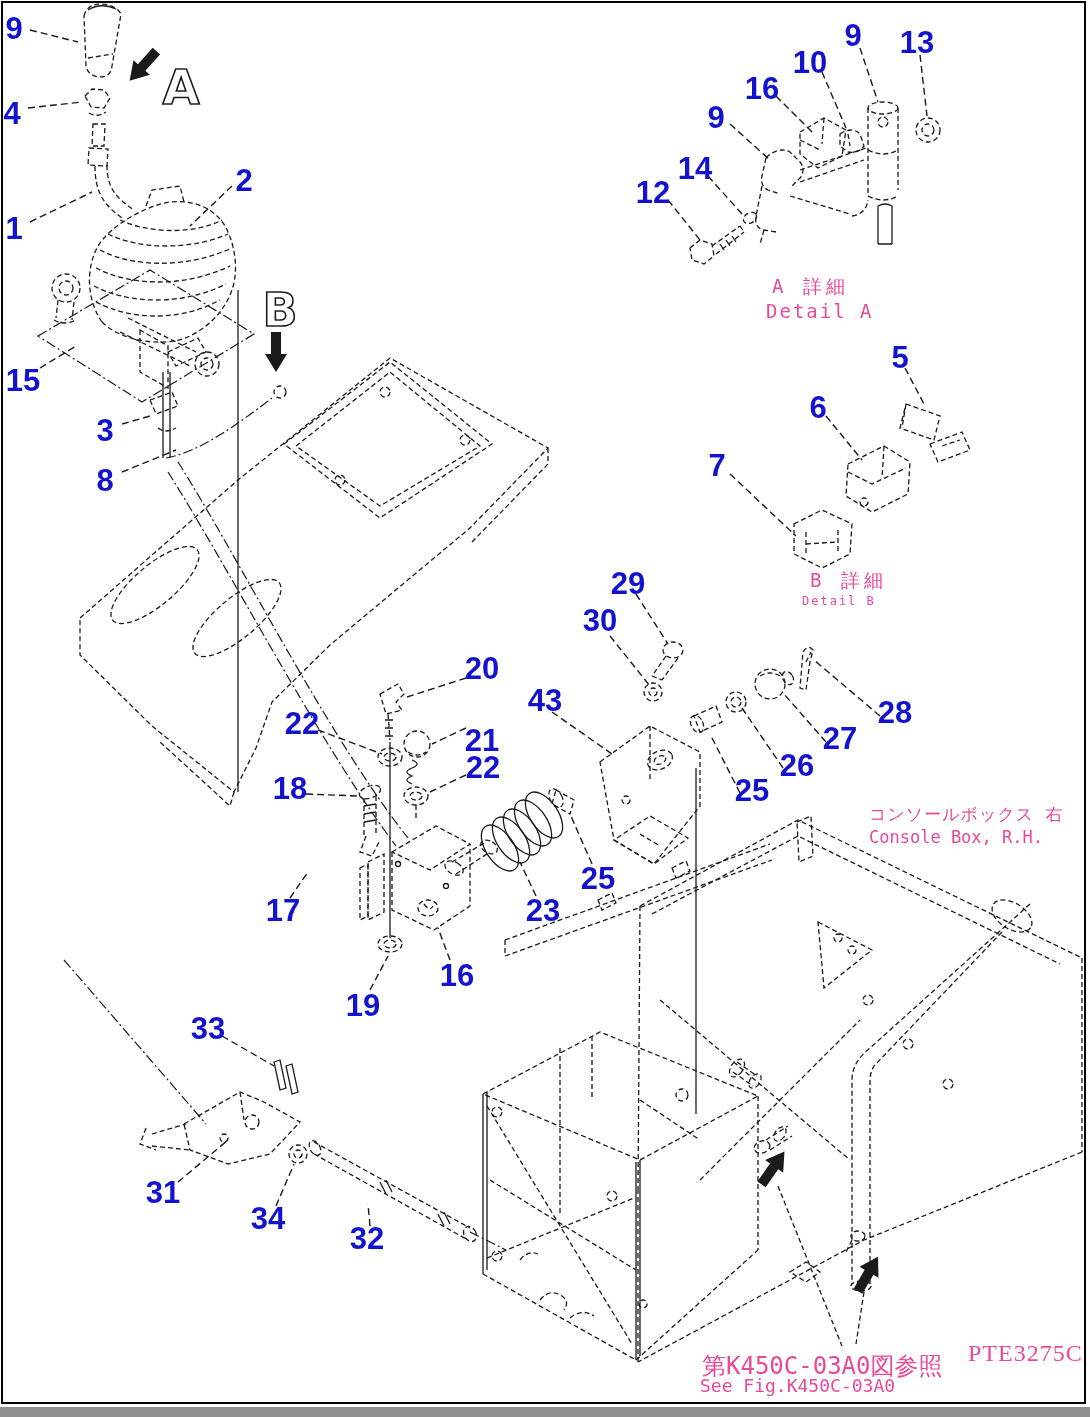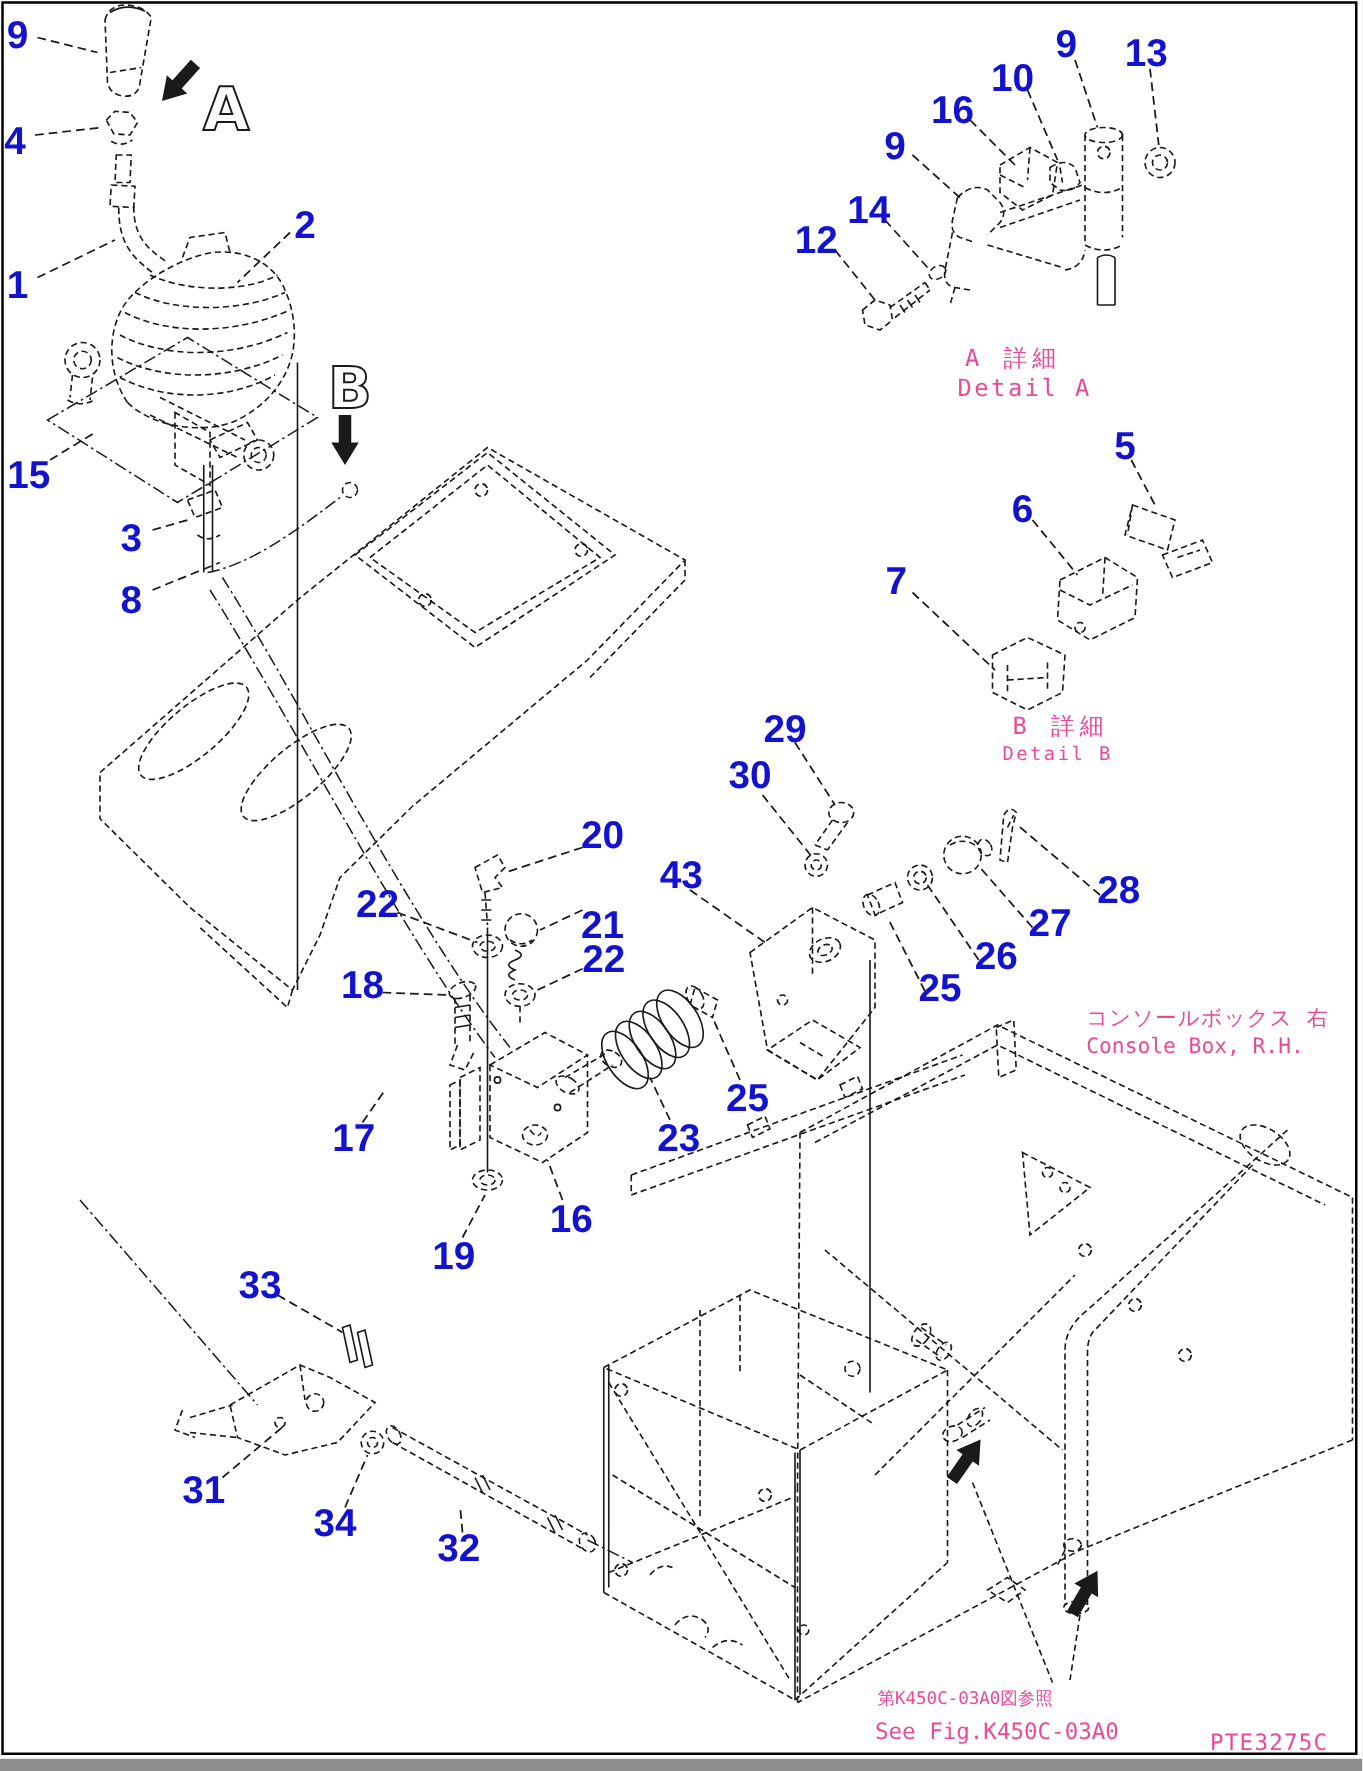--- a/index.html
+++ b/index.html
@@ -290,29 +290,29 @@
         <line x1="178" y1="1182" x2="228" y2="1140" stroke="#1a1a1a" stroke-width="1.4" stroke-dasharray="7 4"></line>
         <line x1="276" y1="1206" x2="294" y2="1164" stroke="#1a1a1a" stroke-width="1.4" stroke-dasharray="7 4"></line>
         <line x1="370" y1="1226" x2="368" y2="1204" stroke="#1a1a1a" stroke-width="1.4" stroke-dasharray="7 4"></line>
       </g>
   </svg>
 
   <div class="lbl jp" style="left:772px;top:274px;font-size:19px;">A 詳細</div>
   <div class="lbl" style="left:766px;top:300px;font-size:19px;letter-spacing:2px;">Detail A</div>
 
   <div class="lbl jp" style="left:810px;top:568px;font-size:19px;">B 詳細</div>
-  <div class="lbl" style="left:802px;top:594px;font-size:15px;letter-spacing:2px;">Detail B</div>
+  <div class="lbl" style="left:802px;top:594px;font-size:12px;letter-spacing:2px;">Detail B</div>
 
   <div class="lbl" style="left:869px;top:803px;font-size:17px;letter-spacing:1px;">コンソールボックス 右</div>
   <div class="lbl" style="left:869px;top:827px;font-size:17px;">Console Box, R.H.</div>
 
-  <div class="lbl" style="left:702px;top:1350px;font-size:14px;text-align:right;">第K450C-03A0図参照</div>
+  <div class="lbl" style="left:702px;top:1350px;font-size:24px;text-align:right;">第K450C-03A0図参照</div>
   <div class="lbl" style="left:700px;top:1375px;font-size:18px;">See Fig.K450C-03A0</div>
 
-  <div class="lbl" style="left:968px;top:1384px;font-size:18px;letter-spacing:1px;">PTE3275C</div>
+  <div class="lbl" style="left:968px;top:1340px;font-size:24px;letter-spacing:1px;font-family:Liberation Serif, serif;">PTE3275C</div>
 
   <div id="callout-layer">
       <div class="callout" style="left: 14px; top: 28px;">9</div>
       <div class="callout" style="left: 12px; top: 113px;">4</div>
       <div class="callout" style="left: 14px; top: 228px;">1</div>
       <div class="callout" style="left: 244px; top: 180px;">2</div>
       <div class="callout" style="left: 23px; top: 380px;">15</div>
       <div class="callout" style="left: 105px; top: 430px;">3</div>
       <div class="callout" style="left: 105px; top: 480px;">8</div>
       <div class="callout" style="left: 653px; top: 192px;">12</div>

